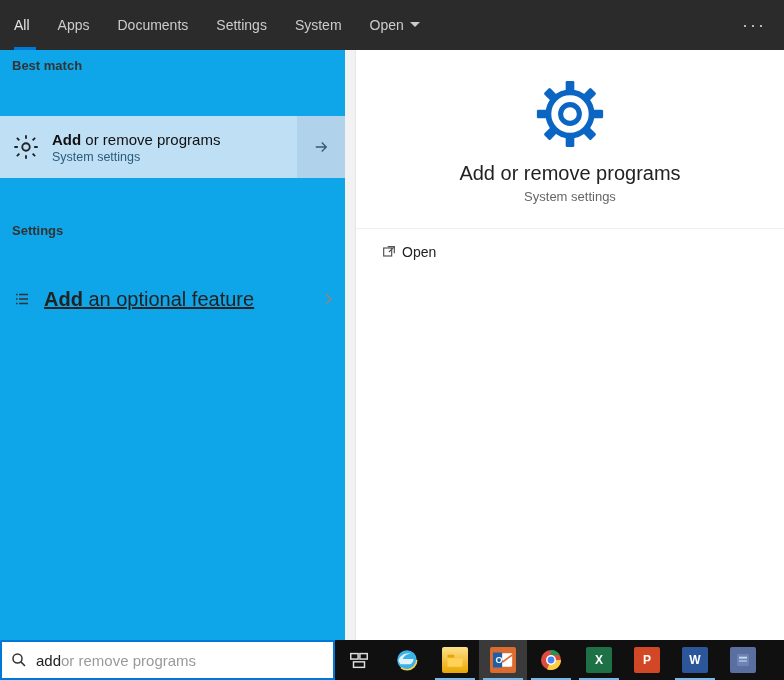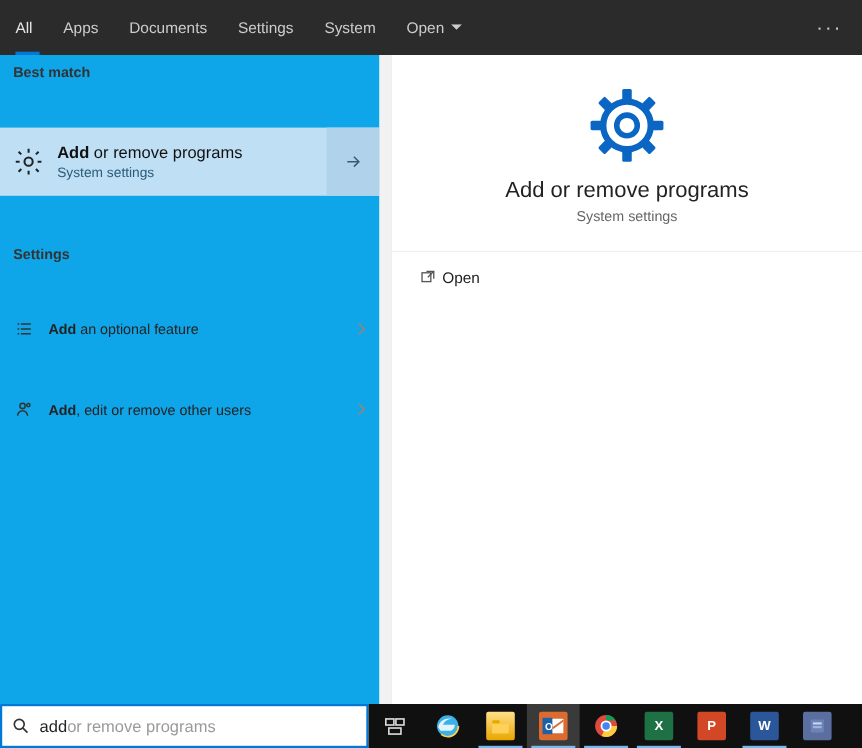--- a/index.html
+++ b/index.html
@@ -25,21 +25,21 @@
 
   .best-row { display: flex; align-items: stretch; background: #bfdff5; height: 62px; }
   .best-main { flex: 1; display: flex; align-items: center; padding: 0 12px; gap: 12px; }
   .best-icon { width: 28px; height: 28px; display:flex; align-items:center; justify-content:center; }
   .best-text .t1 { font-size: 15px; color: #111; }
   .best-text .t1 b { font-weight: 600; }
   .best-text .t2 { font-size: 12.5px; color: #2b5b7a; margin-top: 2px; }
   .best-arrow { width: 48px; background: #b0d2ea; display:flex; align-items:center; justify-content:center; }
 
   .setting-row { display:flex; align-items:center; height: 36px; padding: 0 12px; gap: 12px; cursor:pointer; }
-  .setting-row .lbl { flex:1; font-size: 13px; color:#222; }
+  .setting-row .lbl { flex:1; font-size: 20px; color:#222;text-decoration:underline; }
   .setting-row .lbl b { font-weight: 600; }
   .setting-row .chev { color:#777; }
   .row-icon { width:20px; height:20px; display:flex; align-items:center; justify-content:center; color:#333; }
 
   .detail-head { display:flex; flex-direction:column; align-items:center; padding: 4px 20px 24px; border-bottom:1px solid #eee; }
   .detail-icon { width:72px; height:72px; margin-bottom: 12px; }
   .detail-title { font-size: 20px; color:#222; }
   .detail-sub { font-size: 13px; color:#666; margin-top:4px; }
 
   .action-row { display:flex; align-items:center; gap:4px; padding: 14px 24px; font-size:14px; color:#222; cursor:pointer; }
@@ -115,35 +115,20 @@
             </svg>
         </span>
         <span class="lbl"><b>Add</b><span> an optional feature</span></span>
         <span class="chev">
           <svg width="10" height="14" viewBox="0 0 10 14" fill="none" stroke="#888" stroke-width="1.6">
               <path d="M3 2l5 5-5 5"></path>
             </svg>
         </span>
       </div>
 
-      <div class="setting-row">
-        <span class="row-icon">
-          <svg width="18" height="18" viewBox="0 0 24 24" fill="none" stroke="#333" stroke-width="1.8">
-              <circle cx="10" cy="8" r="3.2"></circle>
-              <path d="M4 20c0-3.3 2.7-6 6-6s6 2.7 6 6"></path>
-              <circle cx="17" cy="7" r="2"></circle>
-            </svg>
-        </span>
-        <span class="lbl"><b>Add</b><span>, edit or remove other users</span></span>
-        <span class="chev">
-          <svg width="10" height="14" viewBox="0 0 10 14" fill="none" stroke="#888" stroke-width="1.6">
-              <path d="M3 2l5 5-5 5"></path>
-            </svg>
-        </span>
-      </div>
 
 
 
     </div>
 
     <div class="gutter"></div>
 
     <div class="right">
       <div class="detail-head">
         <span class="detail-icon">

